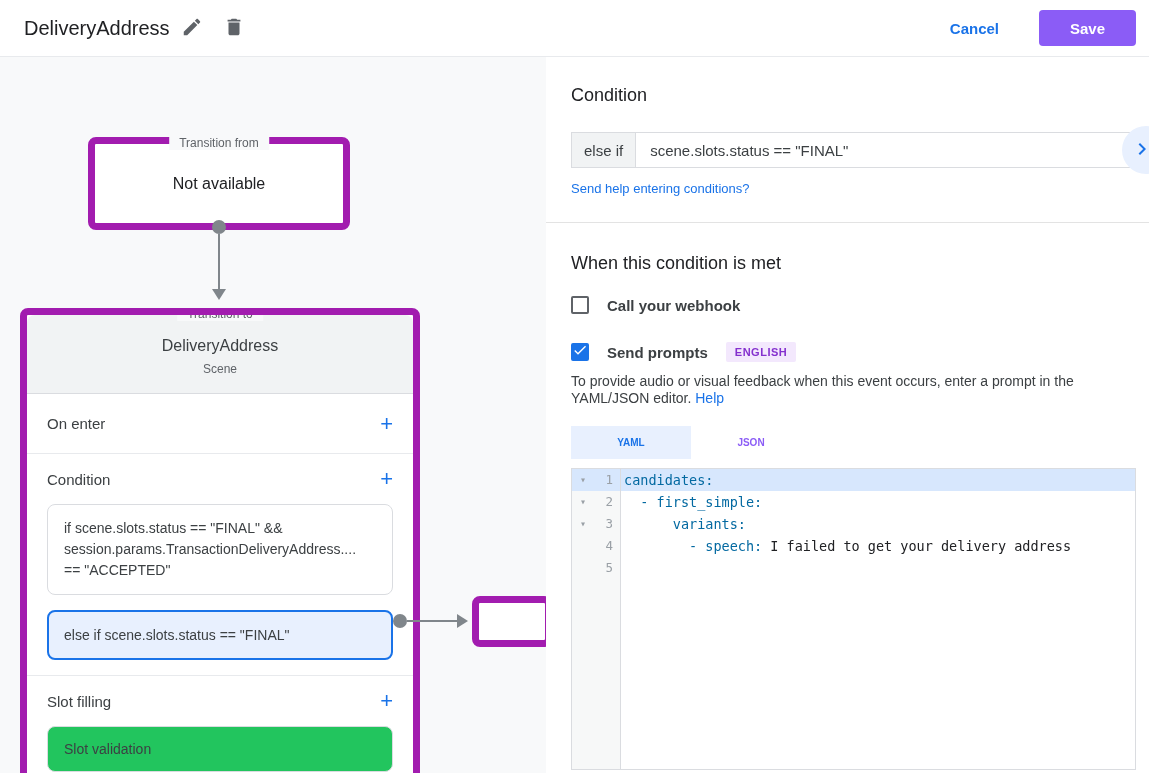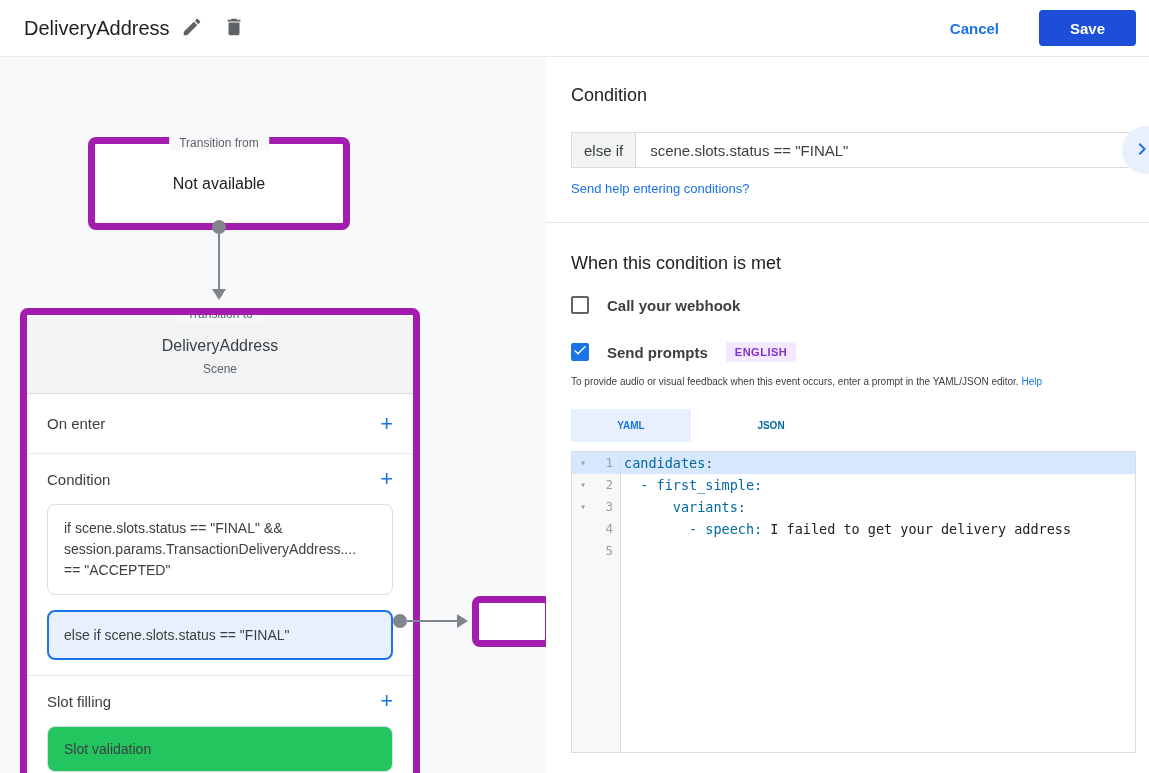--- a/index.html
+++ b/index.html
@@ -10,21 +10,21 @@
   
   .topbar { height:57px; display:flex; align-items:center; padding:0 13px 0 24px;
             border-bottom:1px solid #e8eaed; background:#fff; position:relative; z-index:5; }
   .title { font-size:20px; color:#202124; font-weight:400; }
   .icon-btn { width:40px; height:40px; display:flex; align-items:center; justify-content:center;
               border:none; background:transparent; cursor:pointer; margin-left:2px; }
   .icon-btn svg { fill:#5f6368; width:22px; height:22px; }
   .topbar-spacer { flex:1; }
   .cancel-btn { color:#1a73e8; font-size:15px; font-weight:700; background:none; border:none;
                 padding:8px 16px; margin-right:24px; cursor:pointer; font-family:inherit; }
-  .save-btn { background:#1d4ed8; color:#fff; font-size:15px; font-weight:700; border:none;
+  .save-btn { background:#8b5cf6; color:#fff; font-size:15px; font-weight:700; border:none;
               border-radius:4px; width:97px; height:36px; cursor:pointer; font-family:inherit; }
 
   
   .main { display:flex; height:716px; }
   .canvas { position:relative; width:546px; background:#f8f9fa; overflow:hidden; flex:none; }
   .panel { position:relative; flex:1; background:#fff; padding:0 0 0 25px; }
 
   
   .node-box { position:absolute; background:#fff; border:7px solid #a21caf; border-radius:8px; }
   .node-legend { position:absolute; top:-8px; left:50%; transform:translateX(-50%);
@@ -81,27 +81,27 @@
   .check-row { display:flex; align-items:center; margin-top:22px; }
   .check-row.second { margin-top:28px; }
   .checkbox { width:18px; height:18px; border:2px solid #5f6368; border-radius:2px; background:#fff;
               flex:none; cursor:pointer; }
   .checkbox.checked { border-color:#1a73e8; background:#1a73e8; display:flex; align-items:center;
                       justify-content:center; }
   .checkbox.checked svg { fill:#fff; width:16px; height:16px; }
   .check-label { margin-left:18px; font-size:15px; font-weight:700; color:#3c4043; }
   .lang-badge { margin-left:18px; background:#f3e8fd; color:#8430ce; font-size:11px; font-weight:700;
                 letter-spacing:.5px; padding:4px 9px; border-radius:2px; }
-  .desc { margin-top:11px; font-size:10px; color:#3c4043; line-height:17px; max-width:562px; }
+  .desc { margin-top:11px; font-size:14px; color:#3c4043; line-height:17px; max-width:562px; }
   .desc a { color:#1a73e8; text-decoration:none; }
   .tabs { margin-top:19px; display:flex; }
   .tab { width:120px; height:33px; display:flex; align-items:center; justify-content:center;
          font-size:10px; font-weight:700; cursor:pointer; }
   .tab.active { background:#e8f0fe; color:#1a73e8; }
-  .tab.inactive { color:#0369a1;margin-left:20px; }
+  .tab.inactive { color:#8b5cf6; }
 
   
   .editor { margin-top:9px; width:565px; height:302px; border:1px solid #dadce0; background:#fff;
             font-family:"DejaVu Sans Mono", monospace; font-size:13.5px; overflow:hidden; }
   .code-line { display:flex; height:22px; line-height:22px; }
   .code-line.highlight { background:#d7e7fd; }
   .gutter-arrow { width:22px; flex:none; background:#f7f8f8; text-align:center; color:#9aa0a6;
                   font-size:10px; cursor:pointer; }
   .code-line.highlight .gutter-arrow, .code-line.highlight .gutter-num { background:transparent; }
   .gutter-num { width:27px; flex:none; background:#f7f8f8; border-right:1px solid #dadce0;

